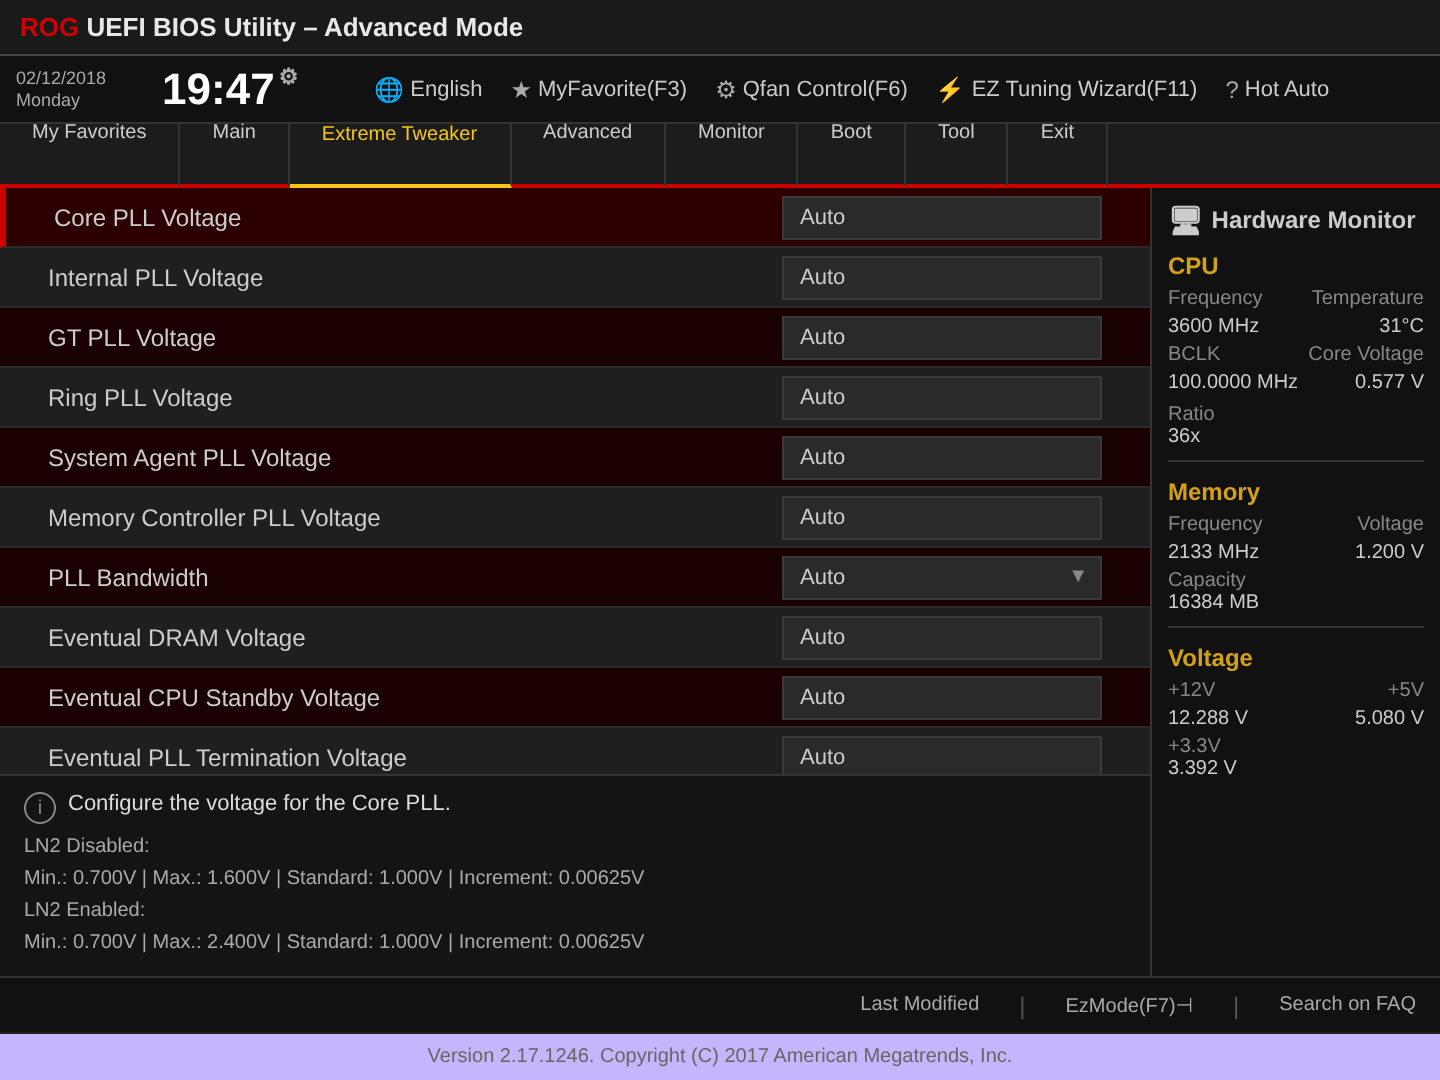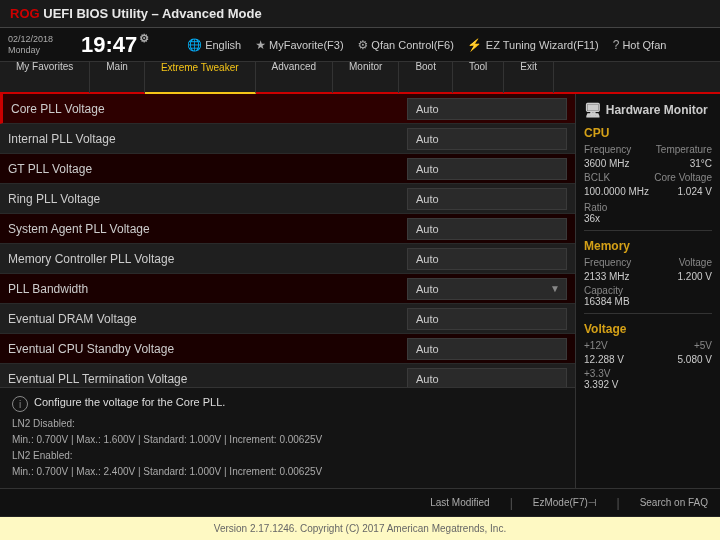--- a/index.html
+++ b/index.html
@@ -103,21 +103,21 @@
     .main-content {
       display: flex;
       height: calc(540px - 28px - 34px - 32px - 28px - 24px);
     }
 
     .settings-row {
       display: flex;
       align-items: center;
       height: 30px;
       border-bottom: 1px solid #2a2a2a;
-      padding: 0 8px;
+      padding: 0 24px;
     }
     .settings-row:nth-child(even) {
       background: #1f1f1f;
     }
     .settings-row.highlighted {
       background: #2d0000;
       border-left: 3px solid #cc0000;
     }
     .settings-label {
       flex: 1;
@@ -239,21 +239,21 @@
     .status-item {
       color: #aaa;
       font-size: 10px;
     }
     .status-separator {
       color: #555;
     }
 
     
     .footer {
-      background: #fef9c3;
+      background: #c4b5fd;
       height: 24px;
       display: flex;
       align-items: center;
       justify-content: center;
       border-top: 1px solid #222;
     }
     .footer-text {
       color: #666;
       font-size: 10px;
     }
@@ -310,21 +310,21 @@
     <div class="info-link">
       <span class="icon-char">⚙</span>
       <span>Qfan Control(F6)</span>
     </div>
     <div class="info-link">
       <span class="icon-char">⚡</span>
       <span>EZ Tuning Wizard(F11)</span>
     </div>
     <div class="info-link">
       <span class="icon-char">?</span>
-      <span>Hot Qfan</span>
+      <span>Hot Auto</span>
     </div>
   </div>
 </div>
 
 <div class="nav-bar">
   <div class="nav-tab">
     <span>My Favorites</span>
   </div>
   <div class="nav-tab">
     <span>Main</span>
@@ -455,21 +455,21 @@
     <div class="hw-row">
       <span class="hw-value">3600 MHz</span>
       <span class="hw-value">31°C</span>
     </div>
     <div class="hw-row">
       <span class="hw-label">BCLK</span>
       <span class="hw-label">Core Voltage</span>
     </div>
     <div class="hw-row">
       <span class="hw-value">100.0000 MHz</span>
-      <span class="hw-value">1.024 V</span>
+      <span class="hw-value">0.577 V</span>
     </div>
     <div class="hw-label" style="margin-top:5px;">Ratio</div>
     <div class="hw-single">36x</div>
 
     <hr class="hw-divider">
 
     <div class="hw-section-title">Memory</div>
     <div class="hw-row">
       <span class="hw-label">Frequency</span>
       <span class="hw-label">Voltage</span>

